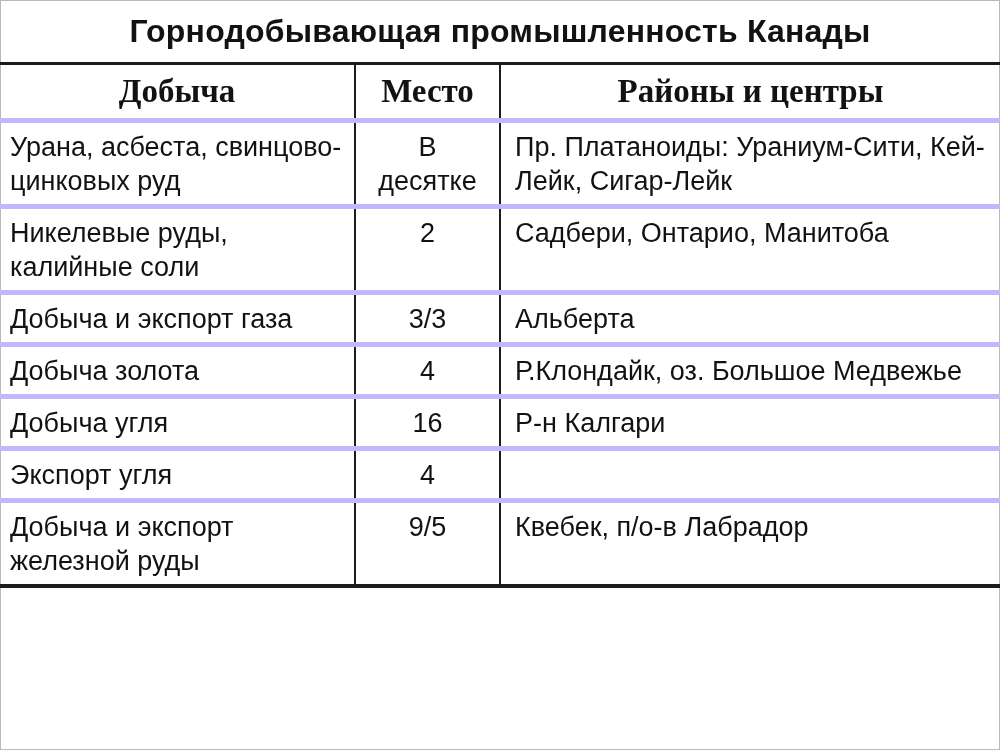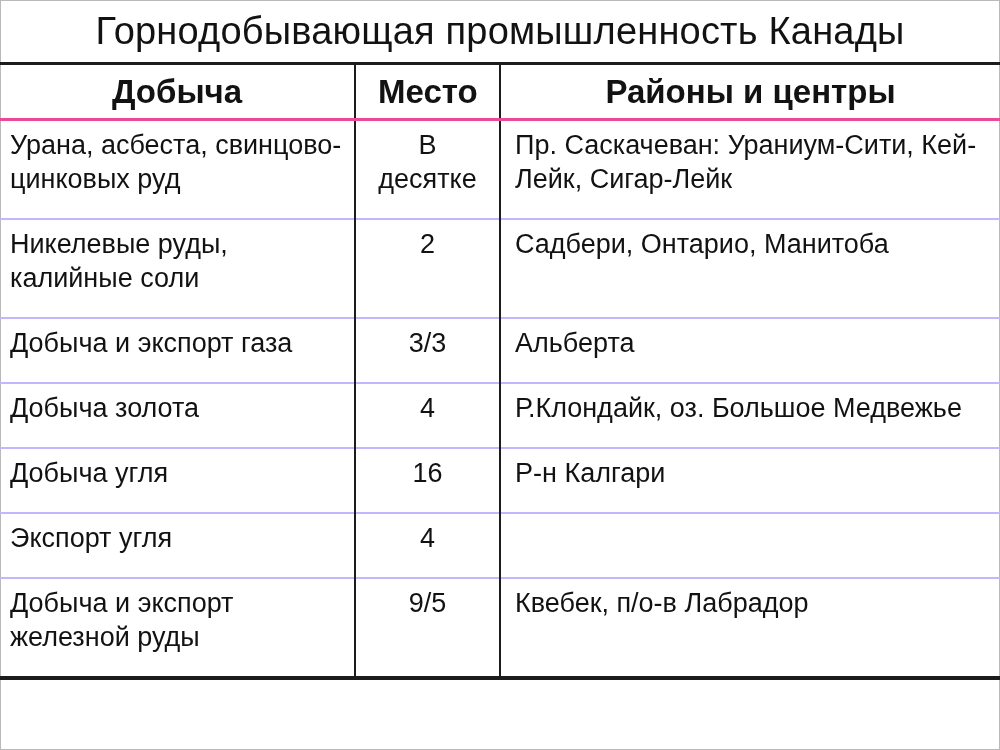--- a/index.html
+++ b/index.html
@@ -13,49 +13,50 @@
     box-shadow: inset 0 0 0 1px #b9b9b9;
     font-family: "Liberation Sans", "DejaVu Sans", sans-serif;
     color: #121212;
     overflow: hidden;
   }
   .title {
     height: 62px;
     display: flex;
     align-items: center;
     justify-content: center;
-    font-size: 38px;
-    font-weight: normal;
+    font-size: 32px;
+    font-weight: bold;
     letter-spacing: 0.2px;
   }
   table.mining {
     width: 100%;
     border-collapse: collapse;
     table-layout: fixed;
     border-top: 3px solid #1c1c1c;
     border-bottom: 4px solid #1c1c1c;
   }
   col.c1 { width: 35.5%; }
   col.c2 { width: 14.5%; }
   col.c3 { width: 50%; }
   th {
     font-size: 33px;
     font-weight: bold;
     height: 53px;
     text-align: center;
     vertical-align: middle;
-    border-bottom: 3px solid #ec4899;
+    border-bottom: 3px solid #1d4ed8;
     padding: 0 22px;
+    font-family: Liberation Serif, serif;
   }
   td {
     font-size: 27px;
     line-height: 34px;
     vertical-align: top;
-    padding: 7px 12px 22px 12px;
-    border-top: 2px solid #c4b5fd;
+    padding: 7px 12px 6px 12px;
+    border-top: 5px solid #c4b5fd;
   }
   th + th, td + td { border-left: 2px solid #1c1c1c; }
   td.c2 { text-align: center; white-space: pre-line; padding-left: 4px; padding-right: 4px; }
   td.c1 { padding-left: 10px; }
   td.c3 { padding-left: 14px; }
   tbody tr:nth-child(1)  { height: 82px; }
   tbody tr:nth-child(2)  { height: 83px; }
   tbody tr:nth-child(3)  { height: 48px; }
   tbody tr:nth-child(4)  { height: 48px; margin-top: 45px; }
   tbody tr:nth-child(5)  { height: 47px; }
@@ -82,21 +83,21 @@
         <th>Добыча</th>
         <th>Место</th>
         <th>Районы и центры</th>
       </tr>
     </thead>
     <tbody>
       <tr>
         <td class="c1">Урана, асбеста, свинцово-цинковых руд</td>
         <td class="c2">В
 десятке</td>
-        <td class="c3">Пр. Саскачеван: Ураниум-Сити, Кей-Лейк, Сигар-Лейк</td>
+        <td class="c3">Пр. Платаноиды: Ураниум-Сити, Кей-Лейк, Сигар-Лейк</td>
       </tr>
       <tr>
         <td class="c1">Никелевые руды, калийные соли</td>
         <td class="c2">2</td>
         <td class="c3">Садбери, Онтарио, Манитоба</td>
       </tr>
       <tr>
         <td class="c1">Добыча и экспорт газа</td>
         <td class="c2">3/3</td>
         <td class="c3">Альберта</td>

